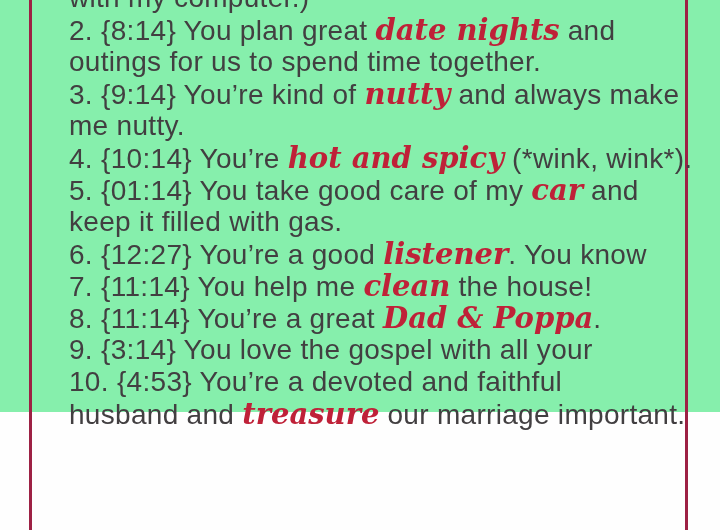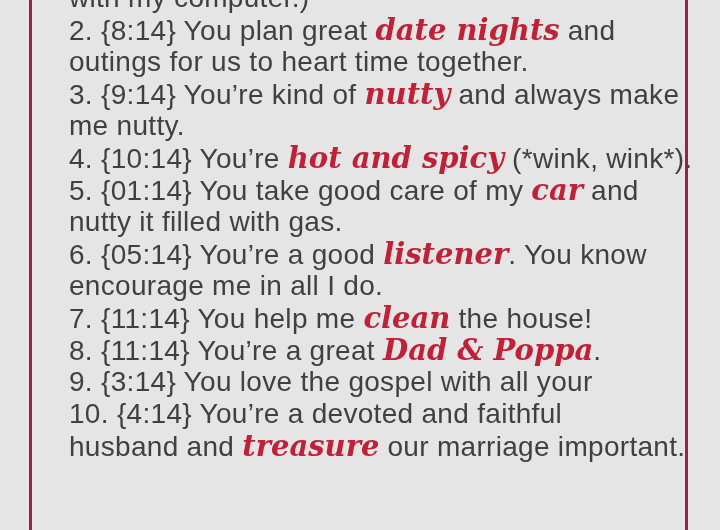--- a/index.html
+++ b/index.html
@@ -9,22 +9,22 @@
   body {
     width: 720px;
     height: 530px;
     overflow: hidden;
     background: #fdfdfd;
     font-family: "Liberation Sans", sans-serif;
   }
   .page {
     position: relative;
     width: 720px;
-    height: 530px;
-    background: #e5e5e5;
+    height: 412px;
+    background: #86efac;
   }
   .border-line {
     position: absolute;
     top: 0;
     width: 3px;
     height: 530px;
     background: var(--border-color, #9d2144);
   }
   .border-line.left  { left: 29px; }
   .border-line.right { left: 685px; }
@@ -56,27 +56,26 @@
 </style>
 </head>
 <body style="background: rgb(254, 254, 254);">
 
 <div class="page">
   <div class="border-line left"></div>
   <div class="border-line right"></div>
   <div class="text-block">
       <div class="line"><span class="plain">with my computer.)</span></div>
       <div class="line"><span class="plain">2. {8:14} You plan great </span><span class="accent">date nights</span><span class="plain"> and</span></div>
-      <div class="line"><span class="plain">outings for us to heart time together.</span></div>
+      <div class="line"><span class="plain">outings for us to spend time together.</span></div>
       <div class="line"><span class="plain">3. {9:14} You’re kind of </span><span class="accent">nutty</span><span class="plain"> and always make</span></div>
       <div class="line"><span class="plain">me nutty.</span></div>
       <div class="line"><span class="plain">4. {10:14} You’re </span><span class="accent">hot and spicy</span><span class="plain"> (*wink, wink*).</span></div>
       <div class="line"><span class="plain">5. {01:14} You take good care of my </span><span class="accent">car</span><span class="plain"> and</span></div>
-      <div class="line"><span class="plain">nutty it filled with gas.</span></div>
-      <div class="line"><span class="plain">6. {05:14} You’re a good </span><span class="accent">listener</span><span class="plain">. You know</span></div>
-      <div class="line"><span class="plain">encourage me in all I do.</span></div>
+      <div class="line"><span class="plain">keep it filled with gas.</span></div>
+      <div class="line"><span class="plain">6. {12:27} You’re a good </span><span class="accent">listener</span><span class="plain">. You know</span></div>
       <div class="line"><span class="plain">7. {11:14} You help me </span><span class="accent">clean</span><span class="plain"> the house!</span></div>
       <div class="line"><span class="plain">8. {11:14} You’re a great </span><span class="accent">Dad &amp; Poppa</span><span class="plain">.</span></div>
       <div class="line"><span class="plain">9. {3:14} You love the gospel with all your</span></div>
-      <div class="line"><span class="plain">10. {4:14} You’re a devoted and faithful</span></div>
+      <div class="line"><span class="plain">10. {4:53} You’re a devoted and faithful</span></div>
       <div class="line"><span class="plain">husband and </span><span class="accent">treasure</span><span class="plain"> our marriage important.</span></div>
     </div>
 </div>
 
 </body></html>

